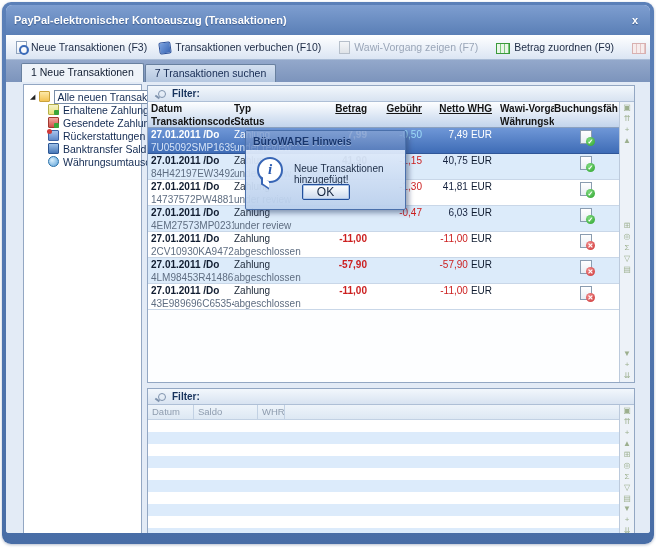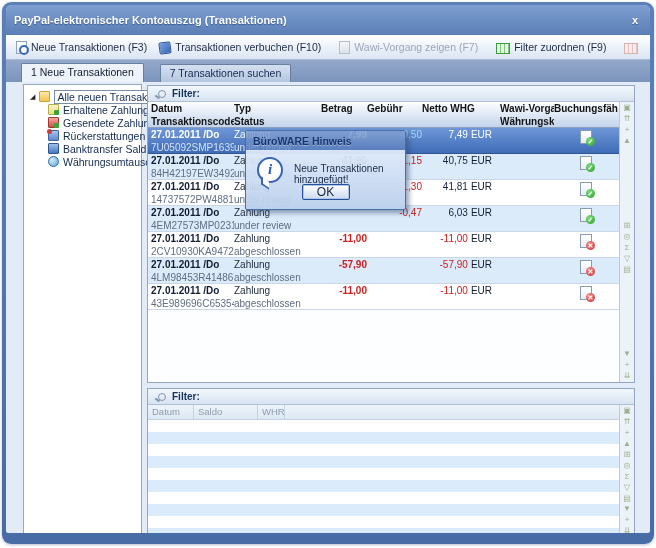--- a/index.html
+++ b/index.html
@@ -33,21 +33,21 @@
         width:10px;height:10px;border-radius:2px;transform:rotate(-8deg);margin-top:1px;}
   .icon-docgray{background:linear-gradient(180deg,#f4f6f8,#dfe3e8);border:1px solid #b6bfca;width:9px;height:11px;}
   .icon-grid-green{width:12px;height:9px;border:1px solid #3a9a3a;margin-top:2px;
         background:repeating-linear-gradient(90deg,#eaf6e8 0 3px,#7cc87c 3px 4px),#eaf6e8;}
   .icon-grid-gray{width:12px;height:9px;border:1px solid #d8b0b0;margin-top:2px;
         background:repeating-linear-gradient(90deg,#f6ecec 0 3px,#e4c4c4 3px 4px),#f6ecec;}
   
   .tabband{height:22px;background:linear-gradient(180deg,#93a8cb,#7c94bc);flex:0 0 auto;
            display:flex;align-items:flex-end;padding-left:15px;}
   .tab{font-size:10.5px;color:#152a52;padding:2px 9px 2px 9px;border:1px solid #68809f;
-       border-bottom:none;border-radius:2px 2px 0 0;margin-right:16px;white-space:nowrap;}
+       border-bottom:none;border-radius:2px 2px 0 0;margin-right:1px;white-space:nowrap;}
   .tab.active{background:#eef3f9;height:14px;color:#101c30;position:relative;top:0;}
   .tab.inactive{background:linear-gradient(180deg,#d4e0f0,#b4c7e0);height:13px;}
   
   .content{position:relative;flex:1;background:#e3ebf6;}
   .treebox{position:absolute;left:17px;top:2px;width:119px;height:456px;background:#fff;
            border:1px solid #93a7c3;box-sizing:border-box;padding-top:5px;font-size:10.5px;color:#122a52;}
   .tree-row{display:flex;align-items:center;gap:4px;height:13px;padding-left:6px;white-space:nowrap;}
   .tree-row.child{padding-left:24px;}
   .expander{font-size:7px;color:#222;width:7px;}
   .ticon11{width:11px;height:11px;border-radius:1px;flex:0 0 auto;position:relative;box-sizing:border-box;}
@@ -71,21 +71,21 @@
              padding:0 6px;font-size:10px;font-weight:bold;color:#16325c;}
   .mag{width:6px;height:6px;border:1.5px solid #7f93ad;border-radius:50%;position:relative;margin-left:4px;}
   .mag::after{content:"";position:absolute;left:-4px;top:5px;width:5px;height:1.5px;background:#7f93ad;transform:rotate(35deg);}
   .grid-lower{flex:1;display:flex;min-height:0;}
   .grid-content{flex:1;min-width:0;display:flex;flex-direction:column;}
   
   .g-head,.g-row{display:grid;grid-template-columns:83px 87px 46px 55px 70px 62px 64px;
                  padding-left:3px;font-size:10px;line-height:13px;box-sizing:border-box;}
   .g-head{height:26px;background:linear-gradient(180deg,#fdfeff,#c2d4ec);
           border-bottom:1px solid #8ba1bf;font-weight:bold;color:#141414;flex:0 0 auto;}
-  .g-head .r{text-align:left;}
+  .g-head .r{text-align:right;text-decoration:underline;}
   .g-row{height:26px;border-bottom:1px solid #c9d7e8;background:#fff;}
   .g-row.alt{background:#dcebfa;}
   .g-row.selected{background:linear-gradient(180deg,#6f97d7,#3e6cb6);border-bottom:1px solid #2f5698;}
   .cell{overflow:hidden;white-space:nowrap;}
   .rdate{font-weight:bold;color:#101c30;}
   .rcode,.rstatus{color:#5f6e82;}
   .rtype{color:#1c2838;}
   .c-betrag,.c-gebuehr,.c-netto{text-align:right;font-weight:bold;color:#16233f;}
   .c-gebuehr{color:#cc2020;font-weight:normal;}
   .c-betrag.neg{color:#cc2020;}
@@ -162,21 +162,21 @@
           <span>Transaktionen verbuchen (F10)</span>
         </div>
         <div class="tsep"></div>
         <div class="tbtn disabled">
           <span class="ticon icon-docgray"></span>
           <span>Wawi-Vorgang zeigen (F7)</span>
         </div>
         <div class="tsep"></div>
         <div class="tbtn">
           <span class="ticon icon-grid-green"></span>
-          <span>Filter zuordnen (F9)</span>
+          <span>Betrag zuordnen (F9)</span>
         </div>
         <div class="tsep"></div>
         <div class="tbtn disabled">
           <span class="ticon icon-grid-gray"></span>
 
         </div>
         <div class="tsep"></div>
 
       </div>
 

